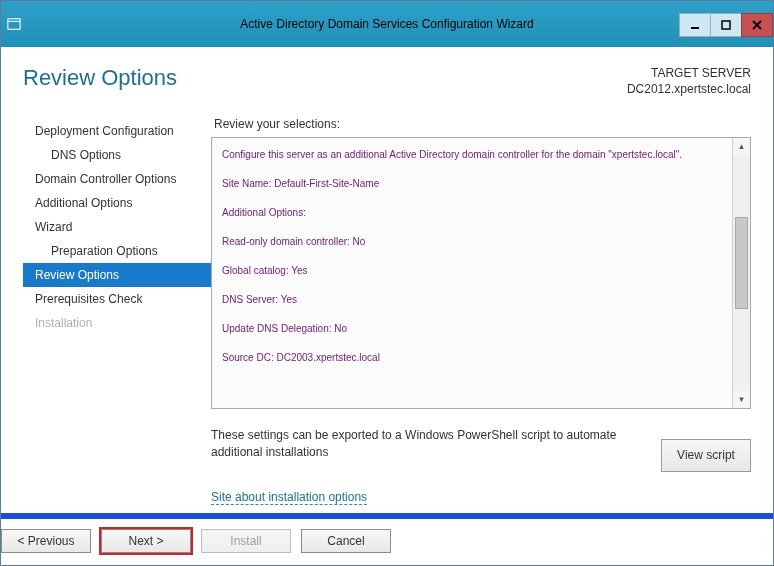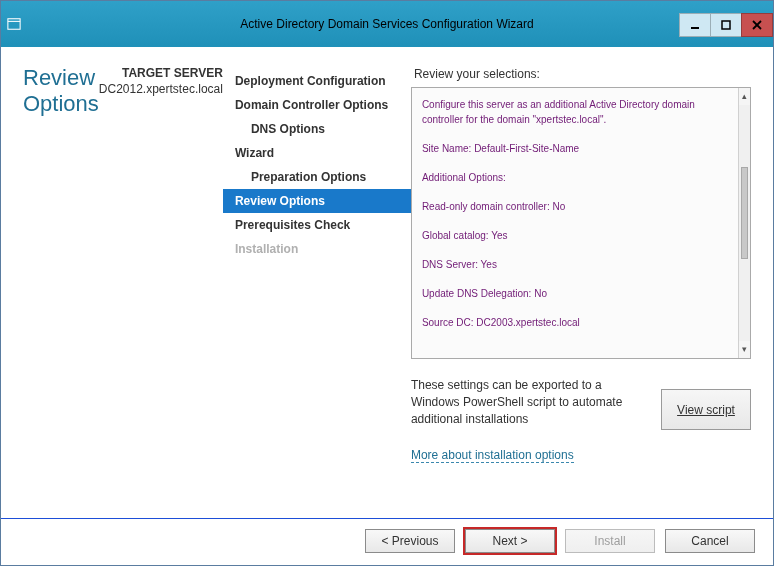--- a/index.html
+++ b/index.html
@@ -63,21 +63,21 @@
   }
   .titlebar .ctrl.close {
     background: #c75050;
   }
   .titlebar .ctrl svg { display:block; }
 
   
   .content {
     flex: 1 1 auto;
     display: flex;
-    flex-direction: row;
+    flex-direction: column;
     padding: 18px 22px 12px 22px;
     box-sizing: border-box;
     overflow: hidden;
     justify-content: space-between;
   }
   .header-row {
     display: flex;
     justify-content: space-between;
     align-items: flex-start;
     margin-bottom: 18px;
@@ -86,33 +86,32 @@
     font-size: 22px;
     font-weight: 300;
     color: #1f6f93;
   }
   .target {
     text-align: right;
     font-size: 12px;
     color: #333;
     line-height: 1.35;
   }
-  .target .lbl { font-weight: bold; }
+  .target .lbl { font-weight: normal; }
 
   .body-row {
     flex: 1 1 auto;
     display: flex;
     min-height: 0;
   }
   
   .sidebar {
     width: 188px;
     flex: 0 0 188px;
     padding-top: 4px;
-    font-weight: bold;
   }
   .nav-item {
     height: 24px;
     line-height: 24px;
     padding-left: 12px;
     color: #333;
     white-space: nowrap;
     overflow: hidden;
     text-overflow: ellipsis;
     cursor: default;
@@ -184,46 +183,44 @@
     align-items: flex-start;
     margin-top: 18px;
     gap: 25px;
   }
   .export-text {
     flex: 1 1 auto;
     color: #333;
     line-height: 1.4;
   }
   .btn-small {
-    height: 41px;
+    height: 33px;
     min-width: 90px;
     padding: 0 10px;
     background: linear-gradient(#f6f6f6, #e8e8e8);
     border: 1px solid #9a9a9a;
     font-size: 12px;
     color: #333;
     cursor: default;
     margin-top: 12px;
-    text-decoration: underline;
   }
   .link-more {
     margin-top: 18px;
     color: #1f6f93;
     text-decoration: none;
     border-bottom: 1px dashed #3a87ad;
     width: fit-content;
     cursor: pointer;
   }
 
   
   .footer {
-    border-top: 1px solid #1d4ed8;
+    border-top: 6px solid #1d4ed8;
     padding: 10px 18px 12px 0;
     display: flex;
-    justify-content: flex-end;
     gap: 10px;
   }
   .btn {
     height: 24px;
     width: 90px;
     background: linear-gradient(#f8f8f8, #e8e8e8);
     border: 1px solid #8b8b8b;
     font-size: 12px;
     color: #333;
     cursor: default;
@@ -277,22 +274,23 @@
       <div class="target">
         <div class="lbl">TARGET SERVER</div>
         <div>DC2012.xpertstec.local</div>
       </div>
     </div>
 
     <div class="body-row">
 
       <div class="sidebar" id="sidebar">
           <div class="nav-item">Deployment Configuration</div>
+          <div class="nav-item indent">DNS Options</div>
           <div class="nav-item">Domain Controller Options</div>
-          <div class="nav-item indent">DNS Options</div>
+          <div class="nav-item">Additional Options</div>
           <div class="nav-item">Wizard</div>
           <div class="nav-item indent">Preparation Options</div>
           <div class="nav-item selected">Review Options</div>
           <div class="nav-item">Prerequisites Check</div>
           <div class="nav-item disabled">Installation</div>
         </div>
 
       <div class="main">
         <div class="review-label">Review your selections:</div>
 
@@ -319,21 +317,21 @@
             </div>
             <div class="arrow">▾</div>
           </div>
         </div>
 
         <div class="export-row">
           <div class="export-text">These settings can be exported to a Windows PowerShell script to automate additional installations</div>
           <button class="btn-small">View script</button>
         </div>
 
-        <a class="link-more">More about installation options</a>
+        <a class="link-more">Site about installation options</a>
       </div>
 
     </div>
   </div>
 
   <div class="footer">
     <button class="btn">&lt; Previous</button>
     <button class="btn highlight">Next &gt;</button>
     <button class="btn disabled">Install</button>
     <button class="btn">Cancel</button>

